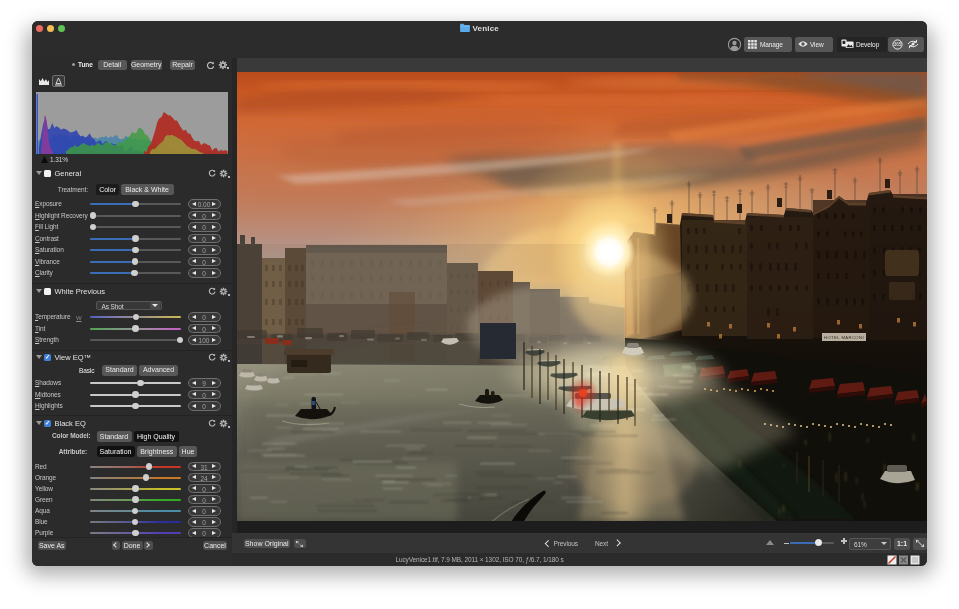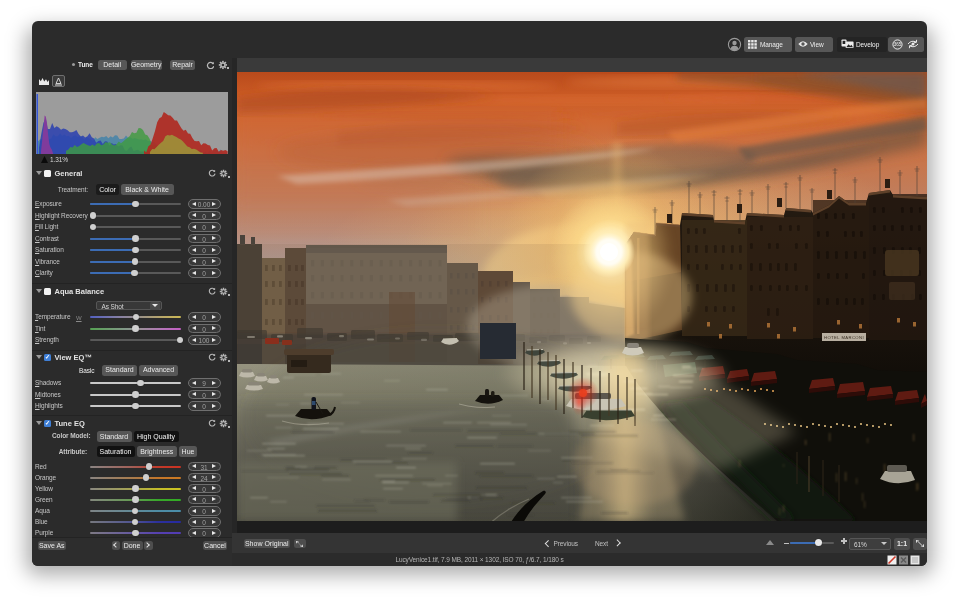--- a/index.html
+++ b/index.html
@@ -16,35 +16,44 @@
   #title { position:absolute; top:2px; left:0; width:895px; text-align:center; color:#dfdfdf; font-size:8px; font-weight:bold; letter-spacing:0.2px; }
   .lbl { position:absolute; color:#c6c6c6; font-size:6.5px; line-height:8px; white-space:nowrap; letter-spacing:-0.1px; }
   .btn { position:absolute; background:#575757; border-radius:2.5px; color:#eaeaea; font-size:7px; text-align:center; white-space:nowrap; }
   .seg-on { position:absolute; background:#1b1b1b; border-radius:2.5px; color:#f2f2f2; font-size:7px; text-align:center; white-space:nowrap; }
   .track { position:absolute; height:2px; border-radius:1px; }
   .handle { position:absolute; width:6.5px; height:6.5px; border-radius:50%; background:#cfcfcf; box-shadow:0 0 1px rgba(0,0,0,0.6); }
   .spin { position:absolute; width:33px; height:9.5px; border:1px solid #6f6f6f; border-radius:5px; background:#383838; }
   .spin .v { position:absolute; left:0; right:0; top:1.2px; text-align:center; color:#a2a2a2; font-size:6.5px; }
   .tri-l { position:absolute; left:3.5px; top:1.9px; width:0; height:0; border-top:2.7px solid transparent; border-bottom:2.7px solid transparent; border-right:4.4px solid #e8e8e8; }
   .tri-r { position:absolute; right:3.5px; top:1.9px; width:0; height:0; border-top:2.7px solid transparent; border-bottom:2.7px solid transparent; border-left:4.4px solid #e8e8e8; }
-  .hdr { position:absolute; color:#e2e2e2; font-size:7.5px; font-weight:bold; white-space:nowrap; }
+  .hdr { position:absolute; color:#e2e2e2; font-size:7.5px; font-weight:normal; white-space:nowrap; }
   .caret { position:absolute; width:0; height:0; border-left:3px solid transparent; border-right:3px solid transparent; border-top:4px solid #9a9a9a; }
   .cb { position:absolute; width:7px; height:7px; border-radius:1.5px; background:#f2f2f2; }
   .cb.on { background:#3f7fd6; color:#fff; font-size:6px; font-weight:bold; text-align:center; line-height:7.5px; }
   .sep { position:absolute; left:0; width:200px; height:1px; background:#232323; }
   #panelbar { position:absolute; left:0; top:516px; width:200px; height:29px; background:#2d2d2d; border-top:1px solid #232323; }
   .pbtn { position:absolute; top:519.5px; height:9.5px; background:#4e4e4e; border-radius:2.5px; color:#ececec; font-size:7px; text-align:center; line-height:9.5px; }
   .chev { position:absolute; width:4px; height:4px; border-left:1.3px solid #e0e0e0; border-bottom:1.3px solid #e0e0e0; }
 </style>
 </head>
 <body>
 <div id="stage">
   <div id="shadow"></div>
   <div id="win">
 
+    <div id="titlebar">
+      <div class="tl" style="left:4px;  background:#ed6a5e;"></div>
+      <div class="tl" style="left:15px; background:#f5bf4f;"></div>
+      <div class="tl" style="left:26px; background:#61c454;"></div>
+      <div id="title"><svg width="10" height="9" viewBox="0 0 12 11" style="vertical-align:-1px">
+            <path d="M0 2 Q0 1 1 1 L4.2 1 L5.5 2.4 L11 2.4 Q12 2.4 12 3.4 L12 10 Q12 11 11 11 L1 11 Q0 11 0 10 Z" fill="#5caae9"></path>
+            <rect x="0" y="3.6" width="12" height="0.8" fill="#85c4f2"></rect>
+          </svg> Venice</div>
+    </div>
 
 <svg class="abs" style="left:695px; top:16px;" width="15" height="15" viewBox="0 0 15 15">
 <circle cx="7.5" cy="7.5" r="6.1" fill="none" stroke="#9a9a9a" stroke-width="1.1"></circle>
 <circle cx="7.5" cy="6" r="2.2" fill="#9a9a9a"></circle>
 <path d="M3.6 11.8 Q4.2 8.8 7.5 8.8 Q10.8 8.8 11.4 11.8 Q9.6 13.5 7.5 13.5 Q5.4 13.5 3.6 11.8 Z" fill="#9a9a9a"></path>
 </svg>
 <div class="btn" style="left:712px; top:15.5px; width:48px; height:15px;"></div>
 <svg class="abs" style="left:716px; top:19px;" width="9" height="9" viewBox="0 0 9 9">
         <rect x="0.0" y="0.0" width="2.4" height="2.4" fill="#e8e8e8"></rect>
         <rect x="3.2" y="0.0" width="2.4" height="2.4" fill="#e8e8e8"></rect>
@@ -210,21 +219,21 @@
 <div class="track" style="left:58px; top:251px; width:44.5px; background:#3c6cb4;"></div>
 <div class="handle" style="left:99.25px; top:248.75px;"></div>
 <div class="spin" style="left:155.5px; top:247px;">
         <div class="tri-l"></div>
         <div class="v">0</div>
         <div class="tri-r"></div>
       </div>
 <div class="sep" style="top:262px;"></div>
 <div class="caret" style="left:4px; top:267.5px;"></div>
 <div class="cb" style="left:12px; top:266.5px;"></div>
-<div class="hdr" style="left:22.5px; top:265.5px;">Aqua Balance</div>
+<div class="hdr" style="left:22.5px; top:265.5px;">White Previous</div>
 <svg class="abs" style="left:175.5px; top:266px;" width="8.0" height="8.0" viewBox="0 0 10 10">
         <path d="M8.3 3.2 A3.6 3.6 0 1 0 8.8 5.8" fill="none" stroke="#b8b8b8" stroke-width="1.4"></path>
         <path d="M8.9 0.8 L8.9 3.6 L6.1 3.4 Z" fill="#b8b8b8"></path>
       </svg>
 <svg class="abs" style="left:186.5px; top:265.5px;" width="9.0" height="9.0" viewBox="0 0 12 12">
         <g fill="#b8b8b8">
           <circle cx="6" cy="6" r="2.4" fill="none" stroke="#b8b8b8" stroke-width="1.6"></circle>
           <rect x="-1" y="-1.9" width="2" height="2.2" transform="translate(9.10,6.00) rotate(90.0)"></rect>
           <rect x="-1" y="-1.9" width="2" height="2.2" transform="translate(8.19,8.19) rotate(135.0)"></rect>
           <rect x="-1" y="-1.9" width="2" height="2.2" transform="translate(6.00,9.10) rotate(180.0)"></rect>
@@ -311,21 +320,21 @@
 <div class="track" style="left:58px; top:384px; width:91px; background:#c9c9c9;"></div>
 <div class="handle" style="left:100.25px; top:381.75px;"></div>
 <div class="spin" style="left:155.5px; top:380px;">
         <div class="tri-l"></div>
         <div class="v">0</div>
         <div class="tri-r"></div>
       </div>
 <div class="sep" style="top:394px;"></div>
 <div class="caret" style="left:4px; top:399.5px;"></div>
 <div class="cb on" style="left:12px; top:398.5px;">✓</div>
-<div class="hdr" style="left:22.5px; top:397.5px;">Tune EQ</div>
+<div class="hdr" style="left:22.5px; top:397.5px;">Black EQ</div>
 <svg class="abs" style="left:175.5px; top:398px;" width="8.0" height="8.0" viewBox="0 0 10 10">
         <path d="M8.3 3.2 A3.6 3.6 0 1 0 8.8 5.8" fill="none" stroke="#b8b8b8" stroke-width="1.4"></path>
         <path d="M8.9 0.8 L8.9 3.6 L6.1 3.4 Z" fill="#b8b8b8"></path>
       </svg>
 <svg class="abs" style="left:186.5px; top:397.5px;" width="9.0" height="9.0" viewBox="0 0 12 12">
         <g fill="#b8b8b8">
           <circle cx="6" cy="6" r="2.4" fill="none" stroke="#b8b8b8" stroke-width="1.6"></circle>
           <rect x="-1" y="-1.9" width="2" height="2.2" transform="translate(9.10,6.00) rotate(90.0)"></rect>
           <rect x="-1" y="-1.9" width="2" height="2.2" transform="translate(8.19,8.19) rotate(135.0)"></rect>
           <rect x="-1" y="-1.9" width="2" height="2.2" transform="translate(6.00,9.10) rotate(180.0)"></rect>

